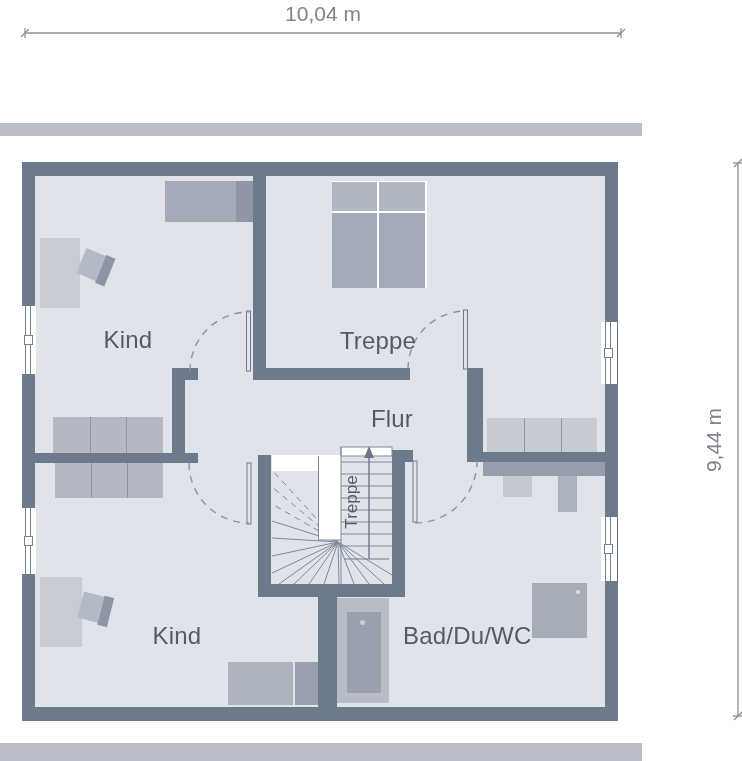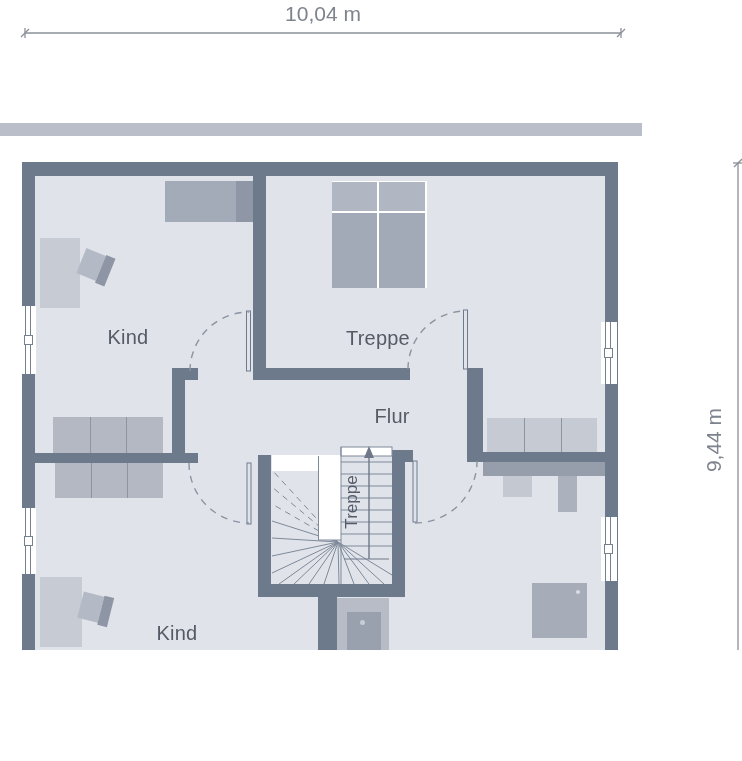--- a/index.html
+++ b/index.html
@@ -1,26 +1,26 @@
 <!DOCTYPE html>
 <html><head>
 <meta charset="utf-8">
 <style>
   html,body { margin:0; padding:0; background:#ffffff; }
   #stage {
-    position:relative; width:742px; height:650px; overflow:hidden;
+    position:relative; width:742px; height:761px; overflow:hidden;
     background:#ffffff; font-family:"Liberation Sans", sans-serif;
   }
   .abs { position:absolute; }
   .wall { position:absolute; background:#6d7a8c; }
   .floor { position:absolute; background:#e0e4ea; }
   .bar { position:absolute; background:#b9bec8; }
   .furn { position:absolute; }
   .room-label {
-    position:absolute; color:#545a66; font-size:20px; text-align:center;
+    position:absolute; color:#545a66; font-size:24px; text-align:center;
     letter-spacing:0.2px; white-space:nowrap;
   }
   .dim-label {
     position:absolute; color:#7e838d; font-size:21px; text-align:center;
     white-space:nowrap;
   }
   .rot { transform:rotate(-90deg); transform-origin:center center; }
   .window { position:absolute; background:#ffffff; }
   .window .pane { position:absolute; top:0; bottom:0; width:1px; background:#76818f; }
   .window .pane.p1 { left:4px; }
@@ -212,16 +212,17 @@
     <g>
       <rect x="413" y="461" width="4" height="61" fill="#e0e4ea" stroke="#6d7a8c" stroke-width="1"></rect>
       <path d="M415,523 A62,62 0 0 0 477,461" fill="none" stroke="#8b93a2" stroke-width="1.4" stroke-dasharray="7 6"></path>
     </g>
   </svg>
 
   <div class="room-label" style="left:88px; top:326px; width:80px;">Kind</div>
   <div class="room-label" style="left:338px; top:327px; width:80px;">Treppe</div>
   <div class="room-label" style="left:352px; top:405px; width:80px;">Flur</div>
   <div class="room-label" style="left:137px; top:622px; width:80px;">Kind</div>
+  <div class="room-label" style="left:403px; top:622px; width:120px;">Bad/Du/WC</div>
   <div class="treppe-label rot" style="left:307px; top:492px; width:90px; height:20px;">Treppe</div>
   <div class="dim-label rot" style="left:667px; top:430px; width:90px; height:20px;">9,44 m</div>
 
 </div>
 
 </body></html>

